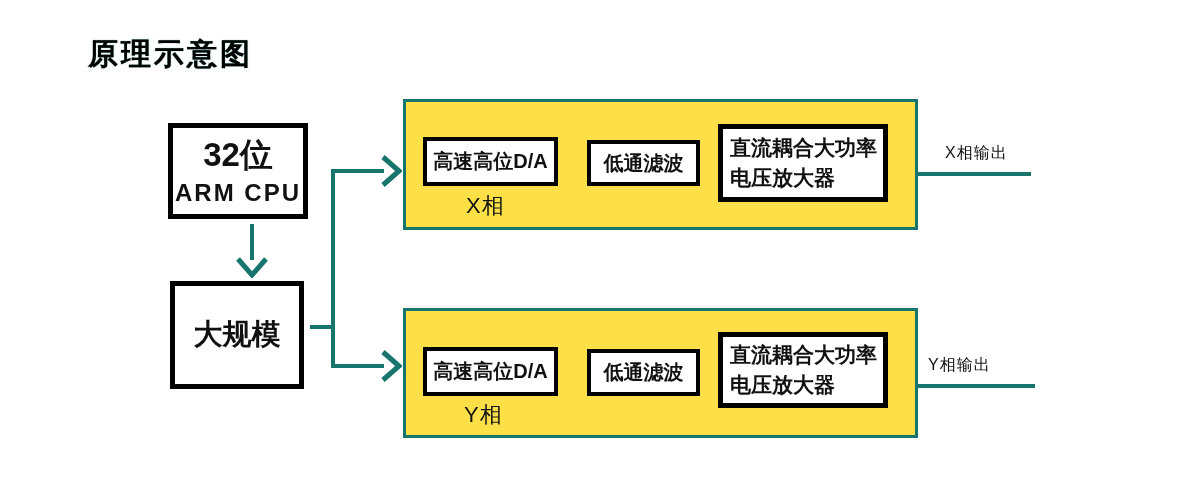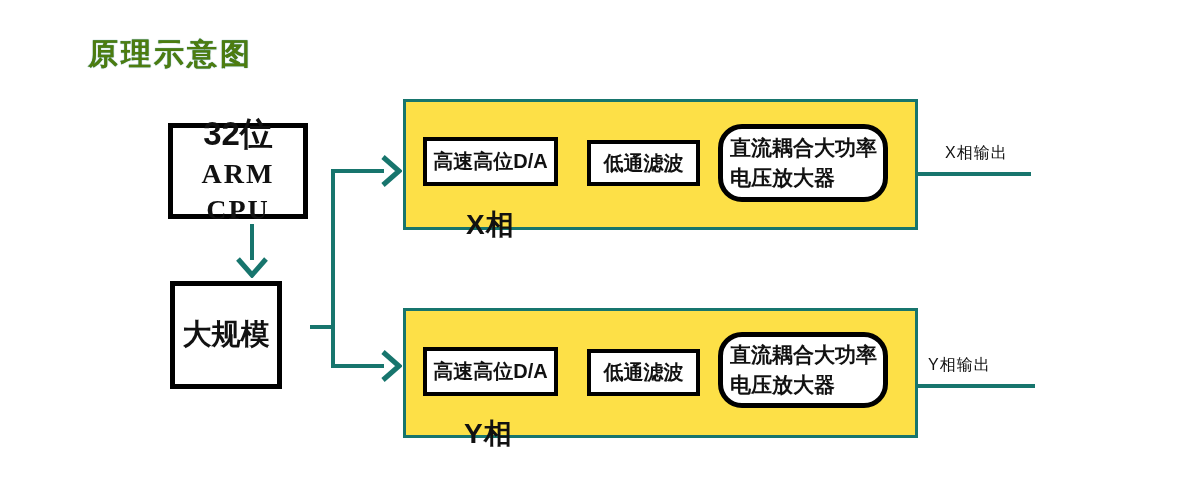--- a/index.html
+++ b/index.html
@@ -13,43 +13,43 @@
     color: #111111;
     overflow: hidden;
   }
   .abs { position: absolute; }
 
   
   .diagram-title {
     left: 88px; top: 34px;
     font-size: 30px;
     font-weight: bold;
-    color: #4d7c0f;
+    color: #000000;
     letter-spacing: 3px;
     text-shadow: 0 0 1px #17756D;
   }
 
   
   .node {
     border: 5px solid #000000;
     background: #ffffff;
     display: flex;
     flex-direction: column;
     align-items: center;
     justify-content: center;
     font-weight: bold;
     line-height: 1.3;
     text-align: center;
   }
   .cpu-box   { left: 168px; top: 123px; width: 140px; height: 96px;  font-size: 25px; }
-  .fpga-box  { left: 170px; top: 281px; width: 112px; height: 108px; }
+  .fpga-box  { left: 170px; top: 281px; width: 134px; height: 108px; }
   .fpga-box .zh { font-size: 29px; }
   .fpga-box .en { font-size: 26px; letter-spacing: 1px; }
   .cpu-box .zh { font-size: 33px; }
-  .cpu-box .en { font-size: 28px; letter-spacing: 2px; font-family: Liberation Serif, serif; }
+  .cpu-box .en { font-size: 24px; letter-spacing: 2px; }
 
   
   .tline { background: #17756D; }
 
   
   .group {
     border: 3px solid #17756D;
     background: #fde047;
   }
   .group-x { left: 403px; top: 99px;  width: 515px; height: 131px; }
@@ -71,31 +71,30 @@
   .filter-box { left: 181px; top: 38px; width: 113px;  height: 46px; }
   .amp-box {
     left: 312px; top: 22px; width: 170px; height: 78px;
     border-width: 5px;
     flex-direction: column;
     align-items: flex-start;
     justify-content: center;
     padding-left: 7px;
     font-size: 21px;
     line-height: 1.45;
-    border-radius: 24px;
   }
   .group-y .dac-box    { top: 36px; }
   .group-y .filter-box { top: 38px; height: 47px; }
   .group-y .amp-box    { top: 21px; height: 76px; }
 
   .phase-label {
     position: absolute;
-    font-weight: bold;
-    font-size: 28px;
-    left: 60px; top: 104px;
+    font-weight: normal;
+    font-size: 22px;
+    left: 60px; top: 89px;
     letter-spacing: 1px;
   }
   .group-y .phase-label { left: 58px; }
 
   .output-label {
     font-weight: normal;
     font-size: 16px;
     letter-spacing: 1px;
     white-space: nowrap;
   }

